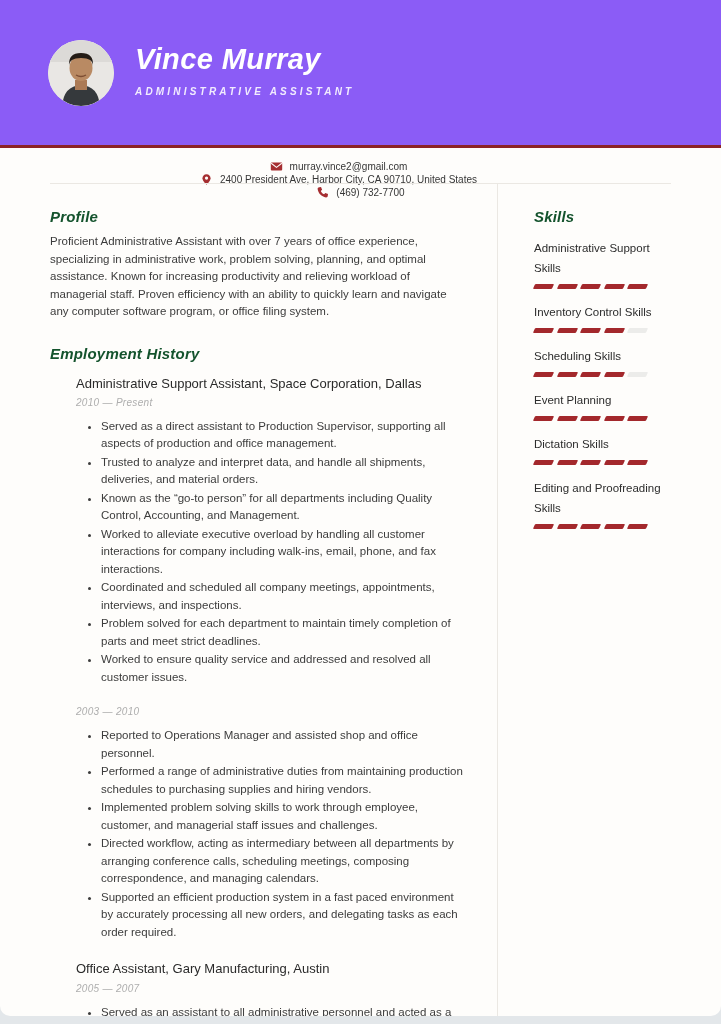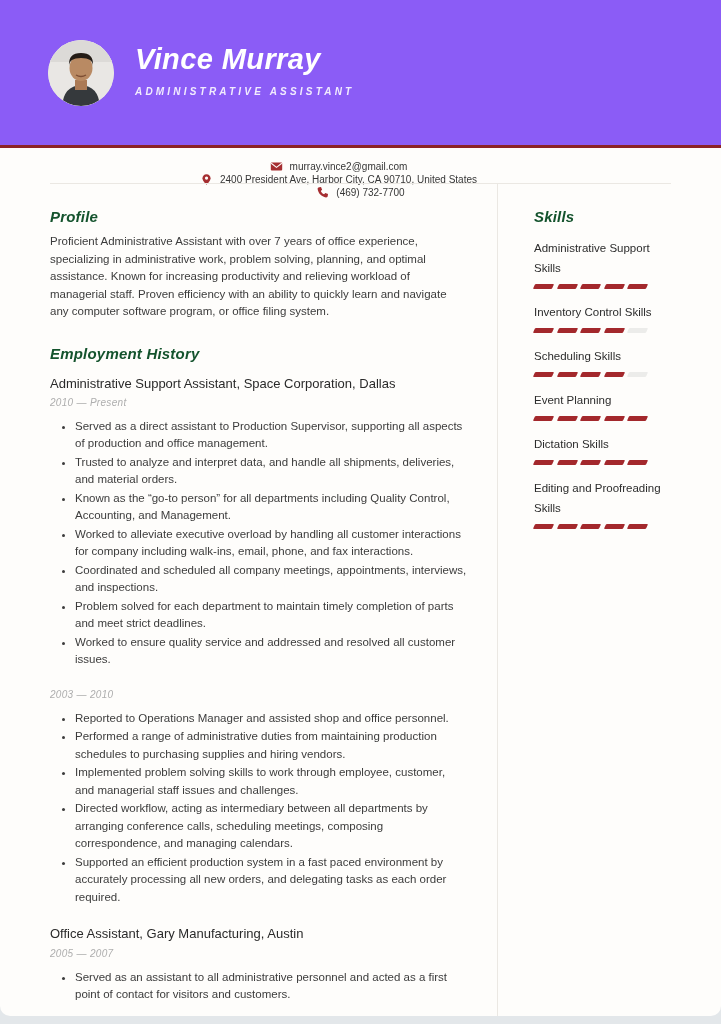--- a/index.html
+++ b/index.html
@@ -65,21 +65,21 @@
     border-top:1px solid #ebe8e3;
   }
   .section-heading{
     font-size:15px;font-style:italic;font-weight:bold;
     color:#14532d;margin:24px 0 0;letter-spacing:.2px;
   }
   .profile-text{
     font-size:11.5px;line-height:17.5px;color:#3c3c3c;
     margin:8px 0 16px;
   }
-  .job{margin-bottom:20px;}
+  .job{margin-bottom:20px;margin-left:26px;}
   .job-title{font-size:13px;color:#2a2a2a;margin-top:14px;line-height:1.25;}
   .job-dates{
     font-size:10px;font-style:italic;color:#aeaeae;
     margin-top:5px;letter-spacing:.3px;
   }
   ul.bullets{margin:10px 0 0;padding-left:25px;}
   ul.bullets li{
     font-size:11.5px;line-height:17.5px;color:#3c3c3c;
     margin-bottom:1px;
   }

